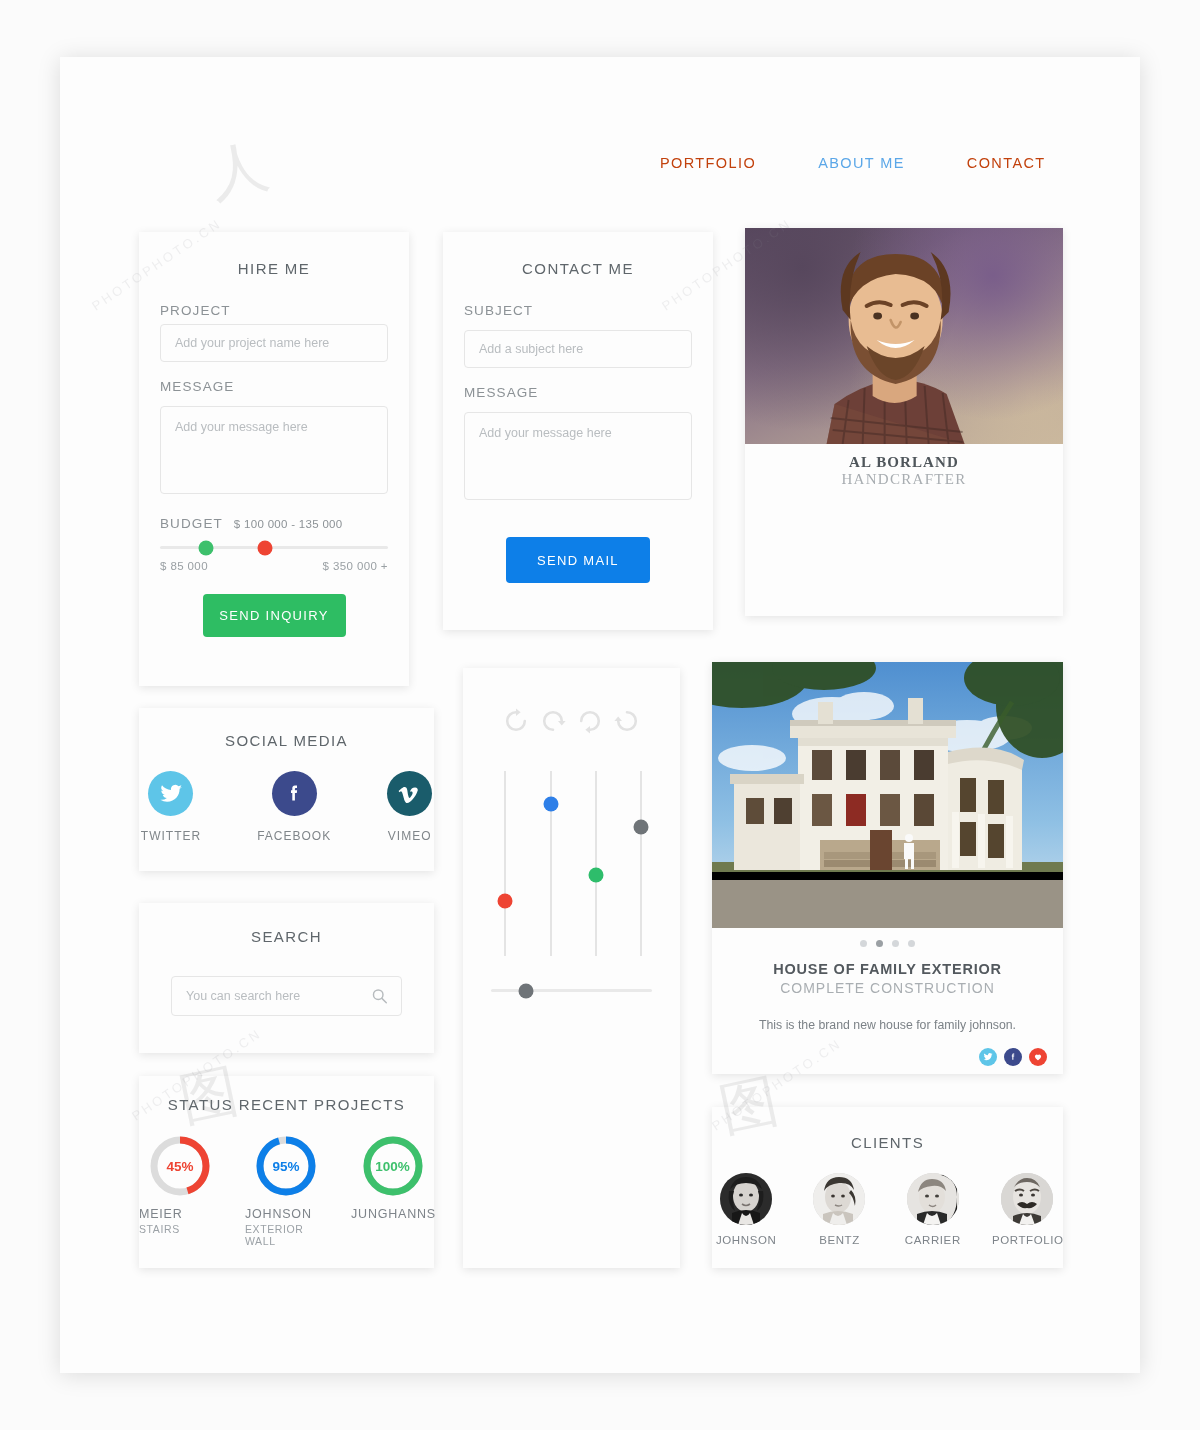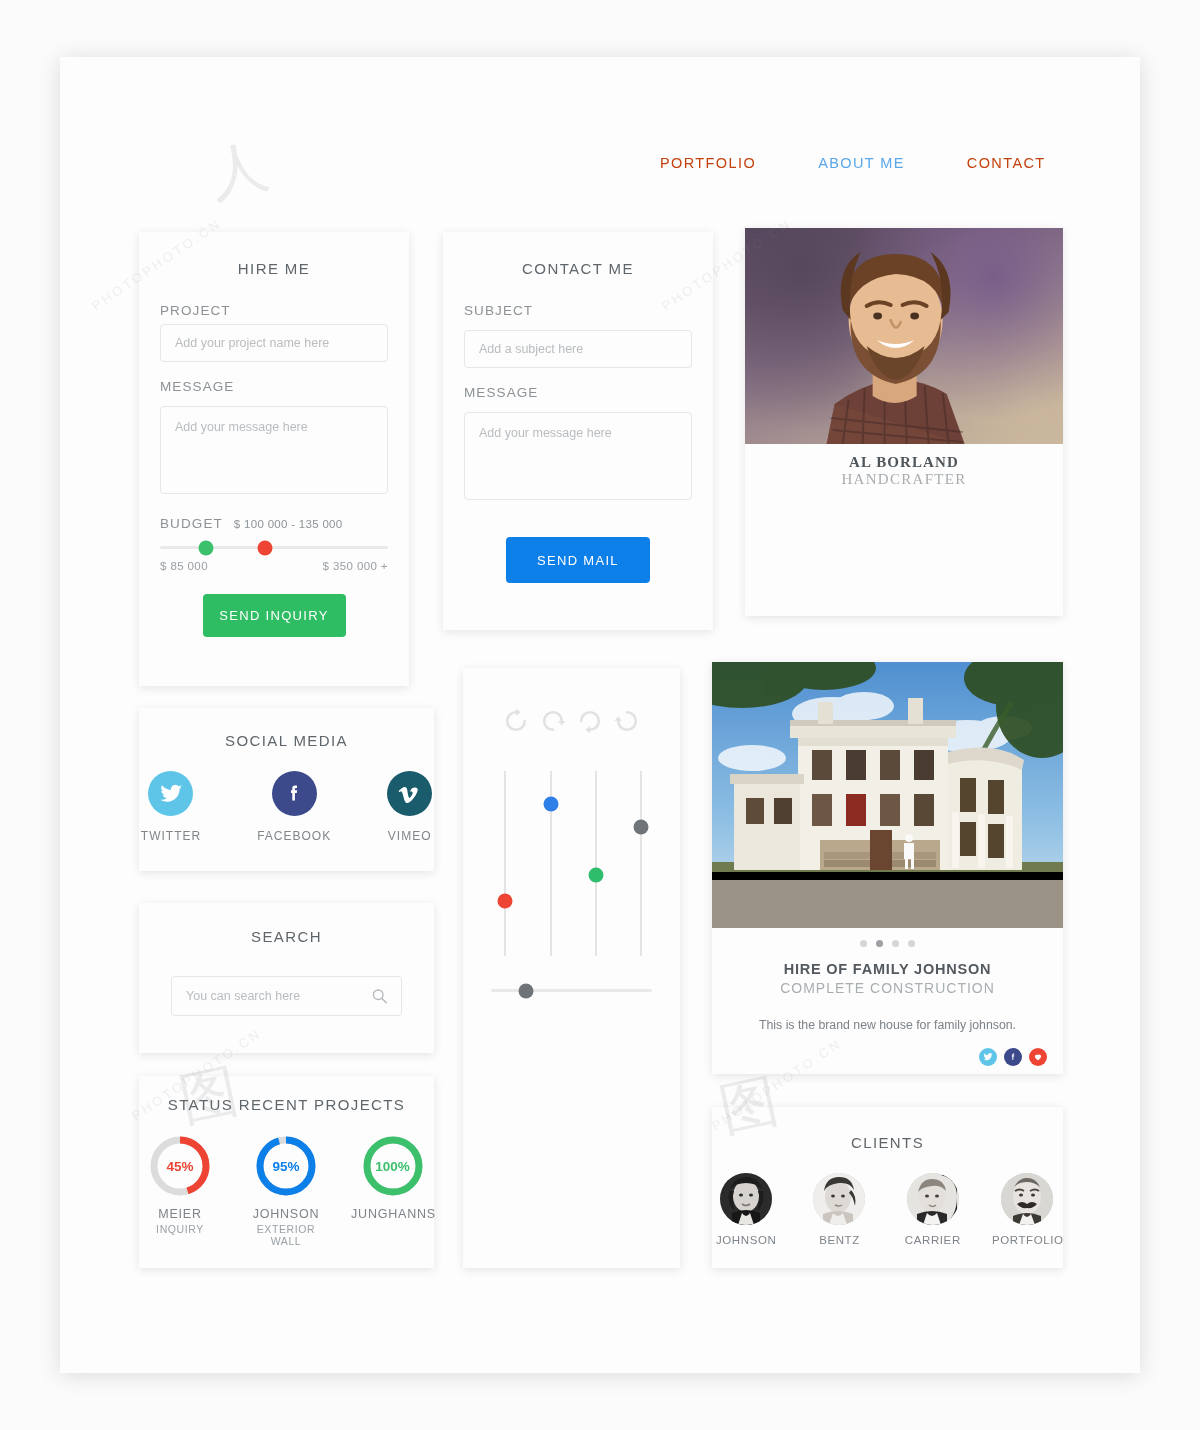--- a/index.html
+++ b/index.html
@@ -127,21 +127,21 @@
   .search-wrap .inp { height: 40px; padding-right: 40px; }
   .mag {
     position:absolute; right:14px; top:50%; transform:translateY(-50%);
     width:17px; height:17px;
   }
 
   
   #status-card { left: 139px; top: 1076px; width: 295px; height: 192px; }
   #status-card .card-title { margin-top: 20px; }
   .donut-row { display:flex; justify-content:center; gap:24px; margin-top:21px; }
-  .donut-item { width: 83px; text-align:center; }
+  .donut-item { width: 83px; }
   .donut { position:relative; width:64px; height:64px; margin:0 auto; }
   .donut svg { transform: rotate(-90deg); }
   .donut .pct {
     position:absolute; inset:0; display:flex; align-items:center; justify-content:center;
     font-size:13.5px; font-weight:700;
   }
   .d-name { margin-top:9px; font-size:12.5px; letter-spacing:.8px; color:#7e848a; }
   .d-sub  { margin-top:2px; font-size:10.5px; letter-spacing:.6px; color:#9ba1a6; }
 
   
@@ -341,21 +341,21 @@
 
         <div class="donut-item">
           <div class="donut">
             <svg width="64" height="64" viewBox="0 0 64 64">
               <circle cx="32" cy="32" r="26" fill="none" stroke="#dcdcdc" stroke-width="7"></circle>
               <circle id="arc0" cx="32" cy="32" r="26" fill="none" stroke-width="7" stroke-linecap="butt" stroke="#ee4433" stroke-dasharray="73.51326809400116 163.36281798666926"></circle>
             </svg>
             <span class="pct" id="pct0" style="color: rgb(238, 68, 51);">45%</span>
           </div>
           <div class="d-name">MEIER</div>
-          <div class="d-sub">INQUIRY</div>
+          <div class="d-sub">STAIRS</div>
         </div>
 
         <div class="donut-item">
           <div class="donut">
             <svg width="64" height="64" viewBox="0 0 64 64">
               <circle cx="32" cy="32" r="26" fill="none" stroke="#dcdcdc" stroke-width="7"></circle>
               <circle id="arc1" cx="32" cy="32" r="26" fill="none" stroke-width="7" stroke-linecap="butt" stroke="#0d7fe8" stroke-dasharray="155.19467708733578 163.36281798666926"></circle>
             </svg>
             <span class="pct" id="pct1" style="color: rgb(13, 127, 232);">95%</span>
           </div>
@@ -519,21 +519,21 @@
         </svg>
       </div>
 
       <div class="dots">
         <span class="dot"></span>
         <span class="dot on"></span>
         <span class="dot"></span>
         <span class="dot"></span>
       </div>
 
-      <div class="p-title">HIRE OF FAMILY JOHNSON</div>
+      <div class="p-title">HOUSE OF FAMILY EXTERIOR</div>
       <div class="p-sub">COMPLETE CONSTRUCTION</div>
       <div class="p-desc">This is the brand new house for family johnson.</div>
 
       <div class="p-social">
         <span class="p-soc" id="ps0" style="background: rgb(94, 197, 232);">
           <svg width="10" height="10" viewBox="0 0 24 24" fill="#fff">
               <path d="M23 4.9a8.8 8.8 0 0 1-2.5.7 4.4 4.4 0 0 0 1.9-2.4 8.8 8.8 0 0 1-2.8 1A4.4 4.4 0 0 0 12 7.9a12.5 12.5 0 0 1-9-4.6 4.4 4.4 0 0 0 1.3 5.9 4.3 4.3 0 0 1-2-.6 4.4 4.4 0 0 0 3.5 4.3 4.4 4.4 0 0 1-2 .1 4.4 4.4 0 0 0 4.1 3 8.8 8.8 0 0 1-6.5 1.8 12.4 12.4 0 0 0 6.7 2c8.1 0 12.5-6.7 12.5-12.5v-.6A8.9 8.9 0 0 0 23 4.9z"></path>
             </svg>
         </span>
         <span class="p-soc" id="ps1" style="background: rgb(60, 74, 140);">

